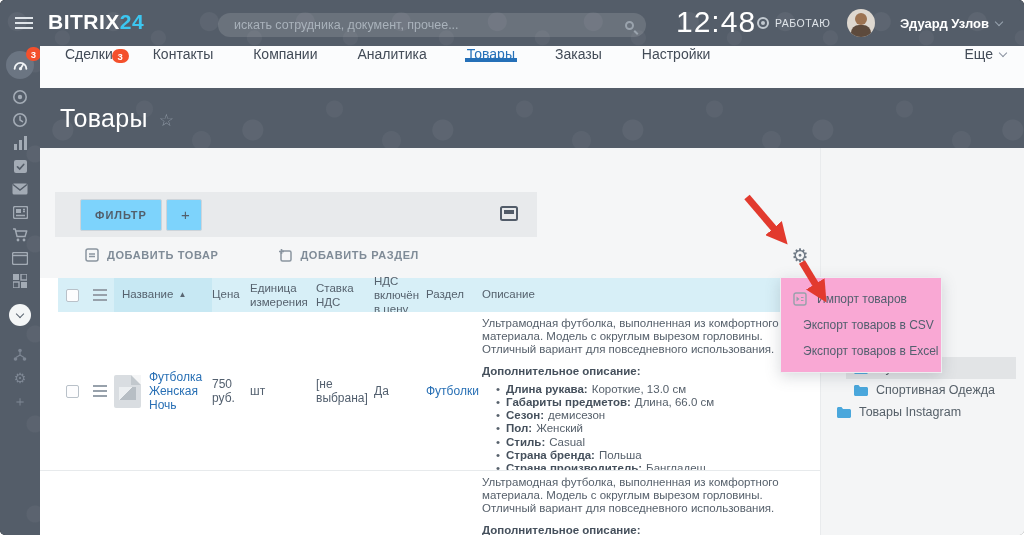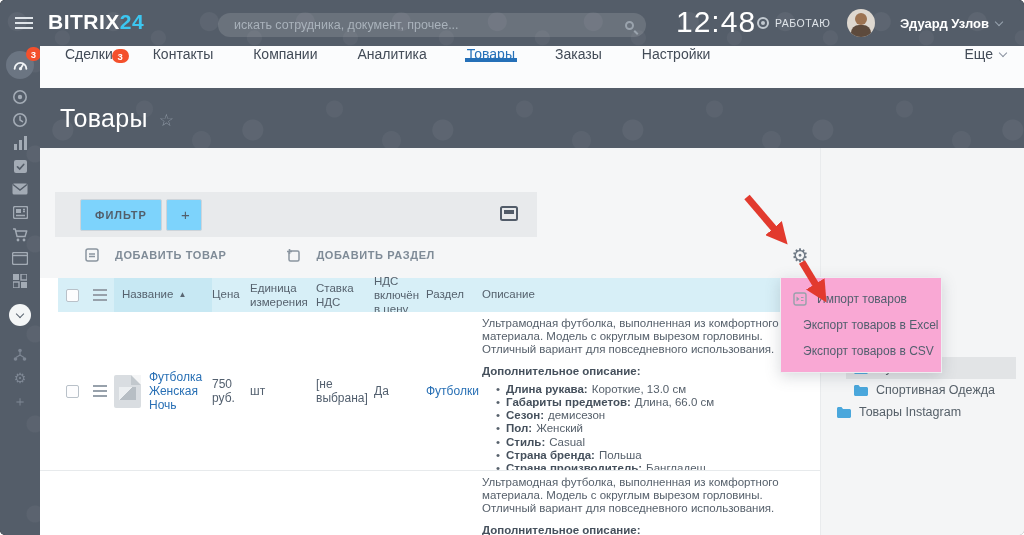--- a/index.html
+++ b/index.html
@@ -88,21 +88,21 @@
 
   .filterbar { position:absolute; left:15px; top:44px; width:482px; height:45px; background:#e8eaec;
     display:flex; align-items:center; padding-left:25px; }
   .btn { background:#7dd3fc; border:1px solid #cdd4da; border-radius:2px; height:32px; color:#525e6a;
     font-size:11px; font-weight:bold; letter-spacing:1px; padding:0 14px; cursor:pointer;
     font-family:"Liberation Sans",sans-serif; }
   .btnplus { width:36px; margin-left:4px; font-size:15px; font-weight:normal; letter-spacing:0; }
   .panelico { position:absolute; right:19px; top:14px; cursor:pointer; }
 
   .addrow { position:absolute; left:45px; top:100px; display:flex; gap:60px; }
-  .addbtn { display:flex; align-items:center; gap:16px; font-size:11px; font-weight:bold; letter-spacing:.6px;
+  .addbtn { display:flex; align-items:center; gap:8px; font-size:11px; font-weight:bold; letter-spacing:.6px;
     color:#7f8b97; cursor:pointer; }
 
   .gearbtn { position:absolute; left:748px; top:96px; width:24px; height:24px; color:#6e7985; font-size:19px;
     line-height:24px; text-align:center; cursor:pointer; z-index:10; }
 
   
   .tablewrap { position:absolute; left:0; top:130px; width:780px; bottom:0; background:#ffffff; }
   .thead { position:absolute; left:18px; top:0; width:762px; height:34px; background:#d7eff7;
     display:flex; font-size:11.5px; color:#56626e; line-height:11.5px; }
   .trow { position:absolute; left:0; top:34px; width:780px; height:158px; background:#fff;
@@ -491,29 +491,29 @@
             <path d="M8 5.5h2.5M8 8.5h2.5" stroke="#97a1ab" stroke-width="1.2"></path>
           </svg>
         <span>Импорт товаров</span>
       </div>
       <div class="ctxitem">
         <svg width="14" height="14" viewBox="0 0 14 14">
             <rect x="1" y="1" width="12" height="12" rx="2" fill="none" stroke="#97a1ab" stroke-width="1.4"></rect>
             <path d="M3.5 5.5h3M3.5 8.5h3" stroke="#97a1ab" stroke-width="1.2"></path>
             <path d="M8 4.5l3 2.5-3 2.5z" fill="#97a1ab"></path>
           </svg>
-        <span>Экспорт товаров в Excel</span>
+        <span>Экспорт товаров в CSV</span>
       </div>
       <div class="ctxitem">
         <svg width="14" height="14" viewBox="0 0 14 14">
             <rect x="1" y="1" width="12" height="12" rx="2" fill="none" stroke="#97a1ab" stroke-width="1.4"></rect>
             <path d="M3.5 5.5h3M3.5 8.5h3" stroke="#97a1ab" stroke-width="1.2"></path>
             <path d="M8 4.5l3 2.5-3 2.5z" fill="#97a1ab"></path>
           </svg>
-        <span>Экспорт товаров в CSV</span>
+        <span>Экспорт товаров в Excel</span>
       </div>
     </div>
   </div>
 
   <svg class="arrows">
     <defs>
       <marker id="ah" viewBox="0 0 10 10" refX="6" refY="5" markerWidth="3.1" markerHeight="3.1" orient="auto-start-reverse">
         <path d="M0 0 L10 5 L0 10 z" fill="#e23a2e"></path>
       </marker>
     </defs>

